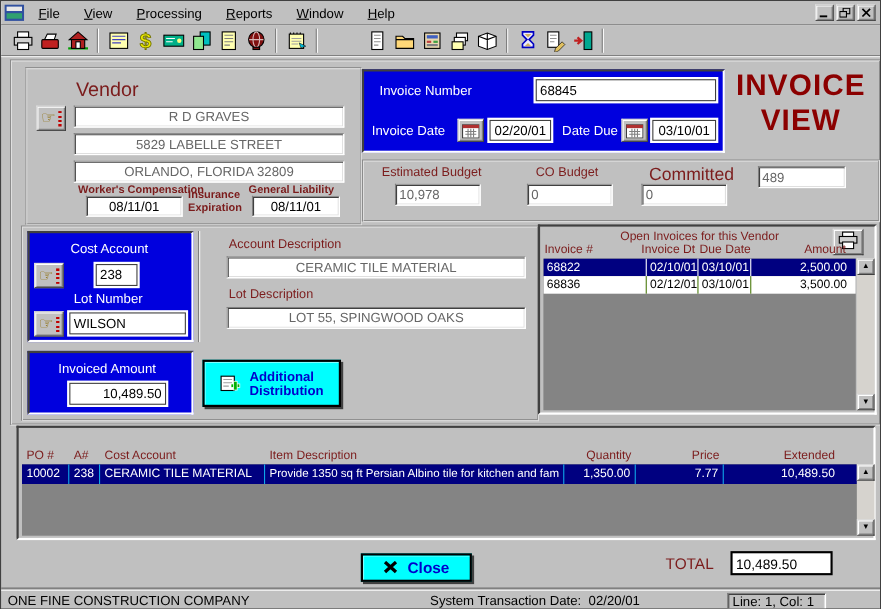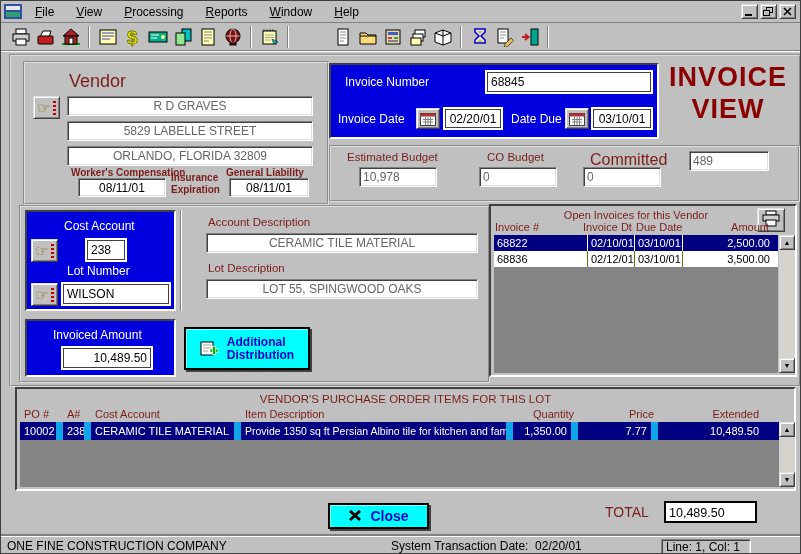--- a/index.html
+++ b/index.html
@@ -44,21 +44,21 @@
   .oi-row .c{padding:0 3px;white-space:nowrap;overflow:hidden;border-right:1px solid #4d7c0f;}
   .oi-row .c:last-child{border-right:none;text-align:right;padding-right:8px;}
   .oi-row.sel{background:#000080;color:#fff;}
   .oi-row.sel .c{border-right-color:#fff;}
   .oi-row.plain{background:#fff;color:#000;}
   .oi-head{display:grid;grid-template-columns:94px 47px 48px 1fr;font-size:11px;color:#7b1c1c;}
   .po-cols{display:grid;grid-template-columns:43px 28px 150px 272px 65px 80px 121px;}
   .po-head{font-size:11px;color:#7b1c1c;}
   .po-head .c{padding:0 4px;white-space:nowrap;}
   .po-row{height:18px;line-height:18px;background:#000080;color:#fff;font-size:11px;}
-  .po-row .c{padding:0 4px;white-space:nowrap;overflow:hidden;border-right:7px solid #0ea5e9;}
+  .po-row .c{padding:0 4px;white-space:nowrap;overflow:hidden;border-right:1px solid #0ea5e9;}
   .r{text-align:right;}
   .vscroll{position:absolute;width:16px;background:#d6d3ce;display:flex;flex-direction:column;justify-content:space-between;}
   .sbtn{width:16px;height:15px;background:#c0c0c0;display:flex;align-items:center;justify-content:center;font-size:7px;box-sizing:border-box;}
   
   .cyanbtn{background:#00ffff;border:2px solid #000;box-shadow:2px 2px 0 #404040, inset 1px 1px 0 #80ffff;
     color:#0000cc;font-weight:bold;display:flex;align-items:center;justify-content:center;gap:8px;box-sizing:border-box;}
   
   .statusbar{position:absolute;left:0;top:535px;width:100%;height:19px;background:#c0c0c0;border-top:1px solid #fff;
     box-shadow:0 -2px 0 #808080;font-size:12px;}
   .statuscell{position:absolute;top:2px;height:14px;line-height:14px;padding:0 4px;box-sizing:content-box;}
@@ -366,21 +366,20 @@
         <span class="c">3,500.00</span>
       </div>
     </div>
     <div class="vscroll" style="left:288px;top:29px;height:138px;">
       <span class="sbtn raised">▲</span>
       <span class="sbtn raised">▼</span>
     </div>
   </div>
 
   <div class="abs grid-panel" style="left:14px;top:386px;width:781px;height:104px;">
-    <div class="abs label-m" style="left:0;top:4px;width:100%;text-align:center;font-size:11.5px;">VENDOR'S PURCHASE ORDER ITEMS FOR THIS LOT</div>
     <div class="abs po-cols po-head" style="left:3px;top:19px;width:759px;">
       <span class="c">PO #</span>
       <span class="c">A#</span>
       <span class="c">Cost Account</span>
       <span class="c">Item Description</span>
       <span class="c r">Quantity</span>
       <span class="c r">Price</span>
       <span class="c r" style="padding-right:20px;">Extended</span>
     </div>
     <div class="gridbody" style="left:3px;top:33px;width:759px;height:65px;">

